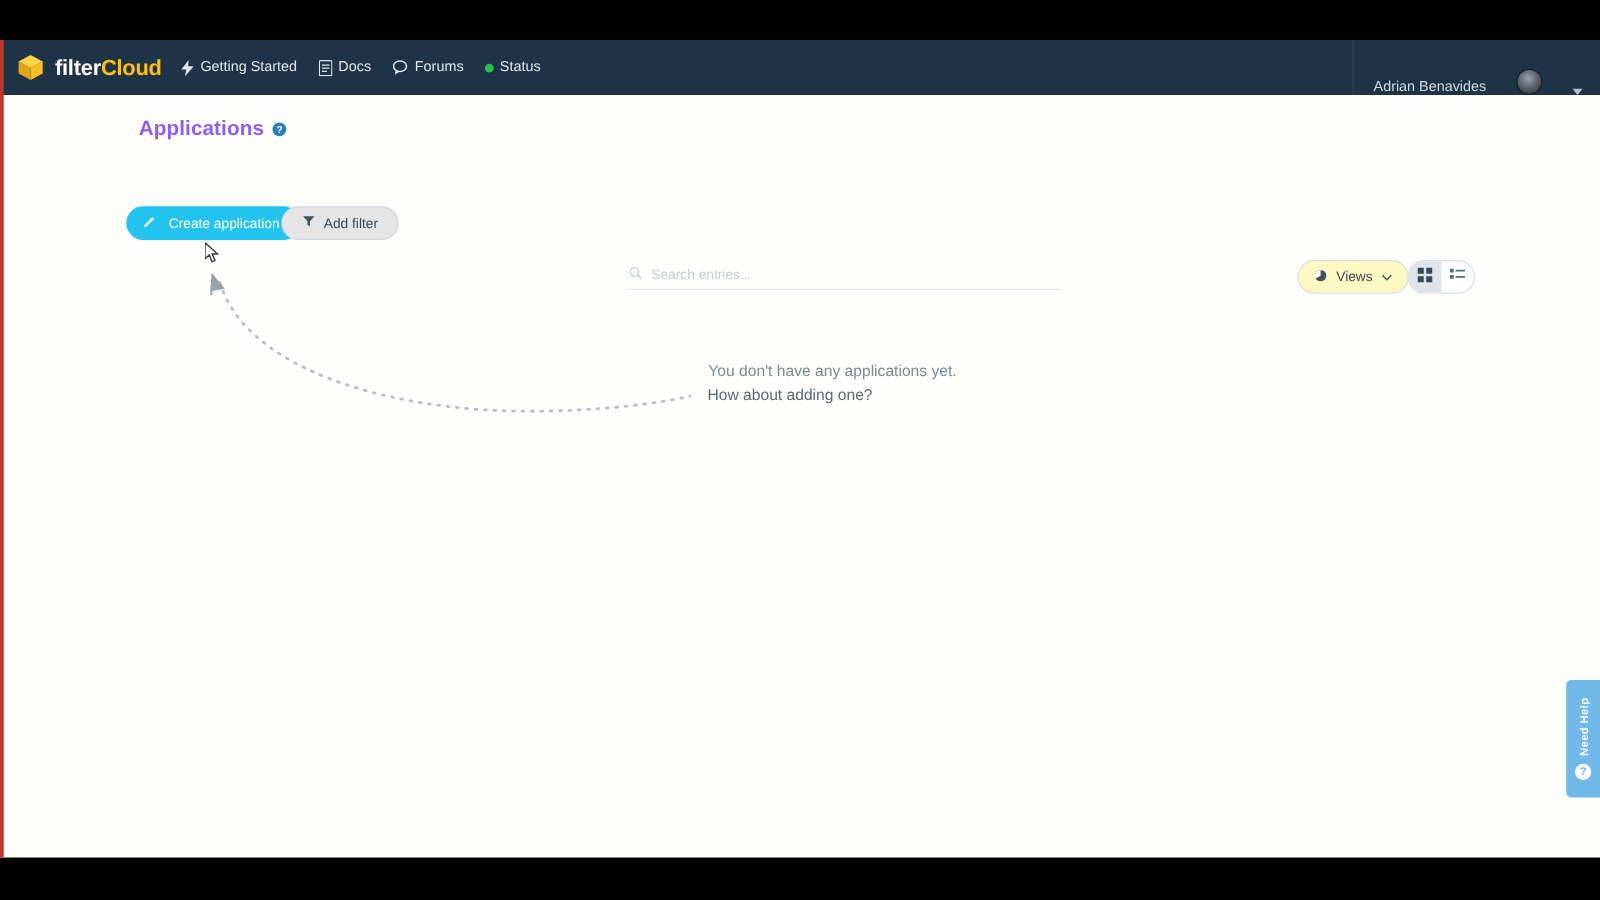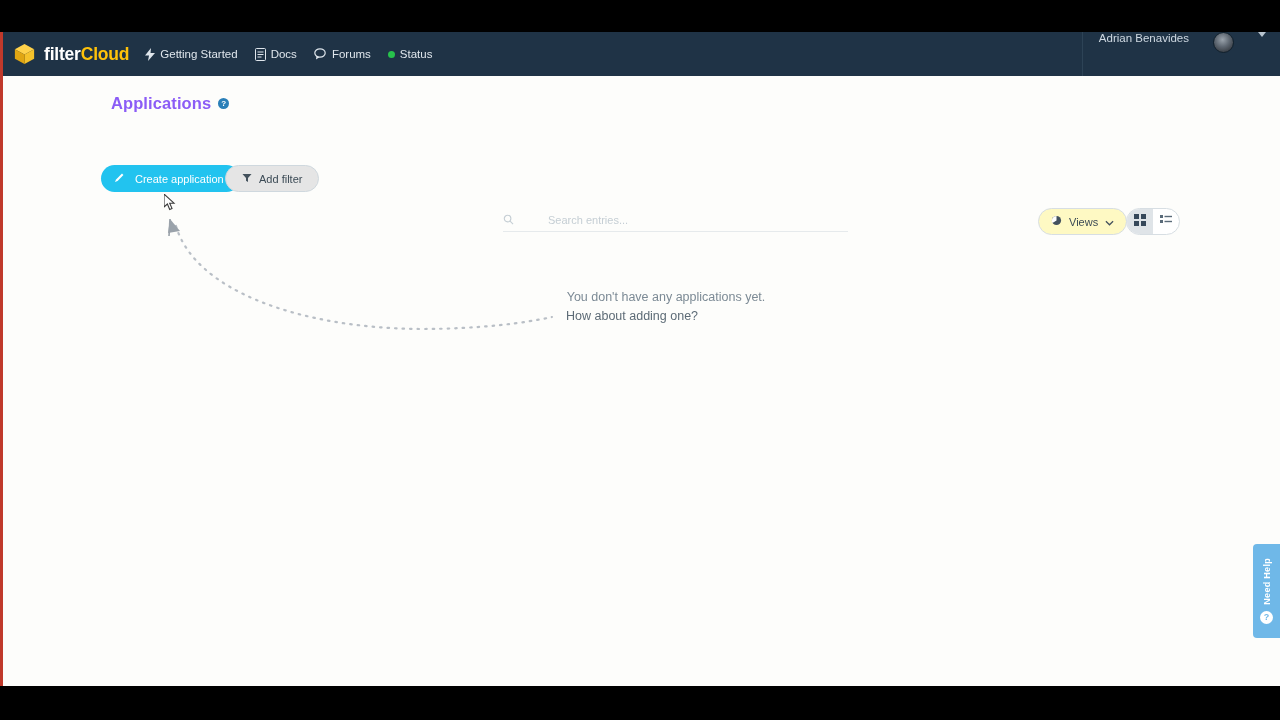--- a/index.html
+++ b/index.html
@@ -64,21 +64,21 @@
   }
   .navlink svg { display: block; }
   .statusdot {
     width: 7px; height: 7px; border-radius: 50%;
     background: #27c24c; display: block;
   }
 
   .user-area {
     position: absolute; right: 0; top: 0;
     height: 44px;
-    display: flex; align-items: flex-start;
+    display: flex; align-items: flex-end;
     gap: 24px;
     padding-right: 14px; padding-left: 16px;
     border-left: 1px solid #2d4356;
   }
   .username { color: #cfd9e2; font-size: 11.5px; white-space: nowrap; }
   .avatar {
     width: 21px; height: 21px; border-radius: 50%;
     background: radial-gradient(circle at 45% 35%, #9aa3ac 0%, #5d6670 45%, #23262b 100%);
     border: 1px solid #11202c;
     display: block;
@@ -129,21 +129,21 @@
     color: #3b4a55; font-size: 11px;
     font-family: "Liberation Sans", sans-serif;
     display: flex; align-items: center; gap: 7px;
     cursor: pointer; white-space: nowrap;
   }
 
   .search-wrap {
     position: absolute; left: 503px; top: 132px;
     width: 345px; height: 24px;
     border-bottom: 1px solid #e6eaec;
-    display: flex; align-items: center; gap: 7px; justify-content: space-between;
+    display: flex; align-items: center; gap: 7px;
   }
   .search-input {
     border: none; outline: none; background: transparent;
     font-size: 11px; color: #9aa7b0;
     font-family: "Liberation Sans", sans-serif;
     width: 300px; padding: 0;
   }
   .search-input::placeholder { color: #c5ced4; }
 
   .btn-views {

